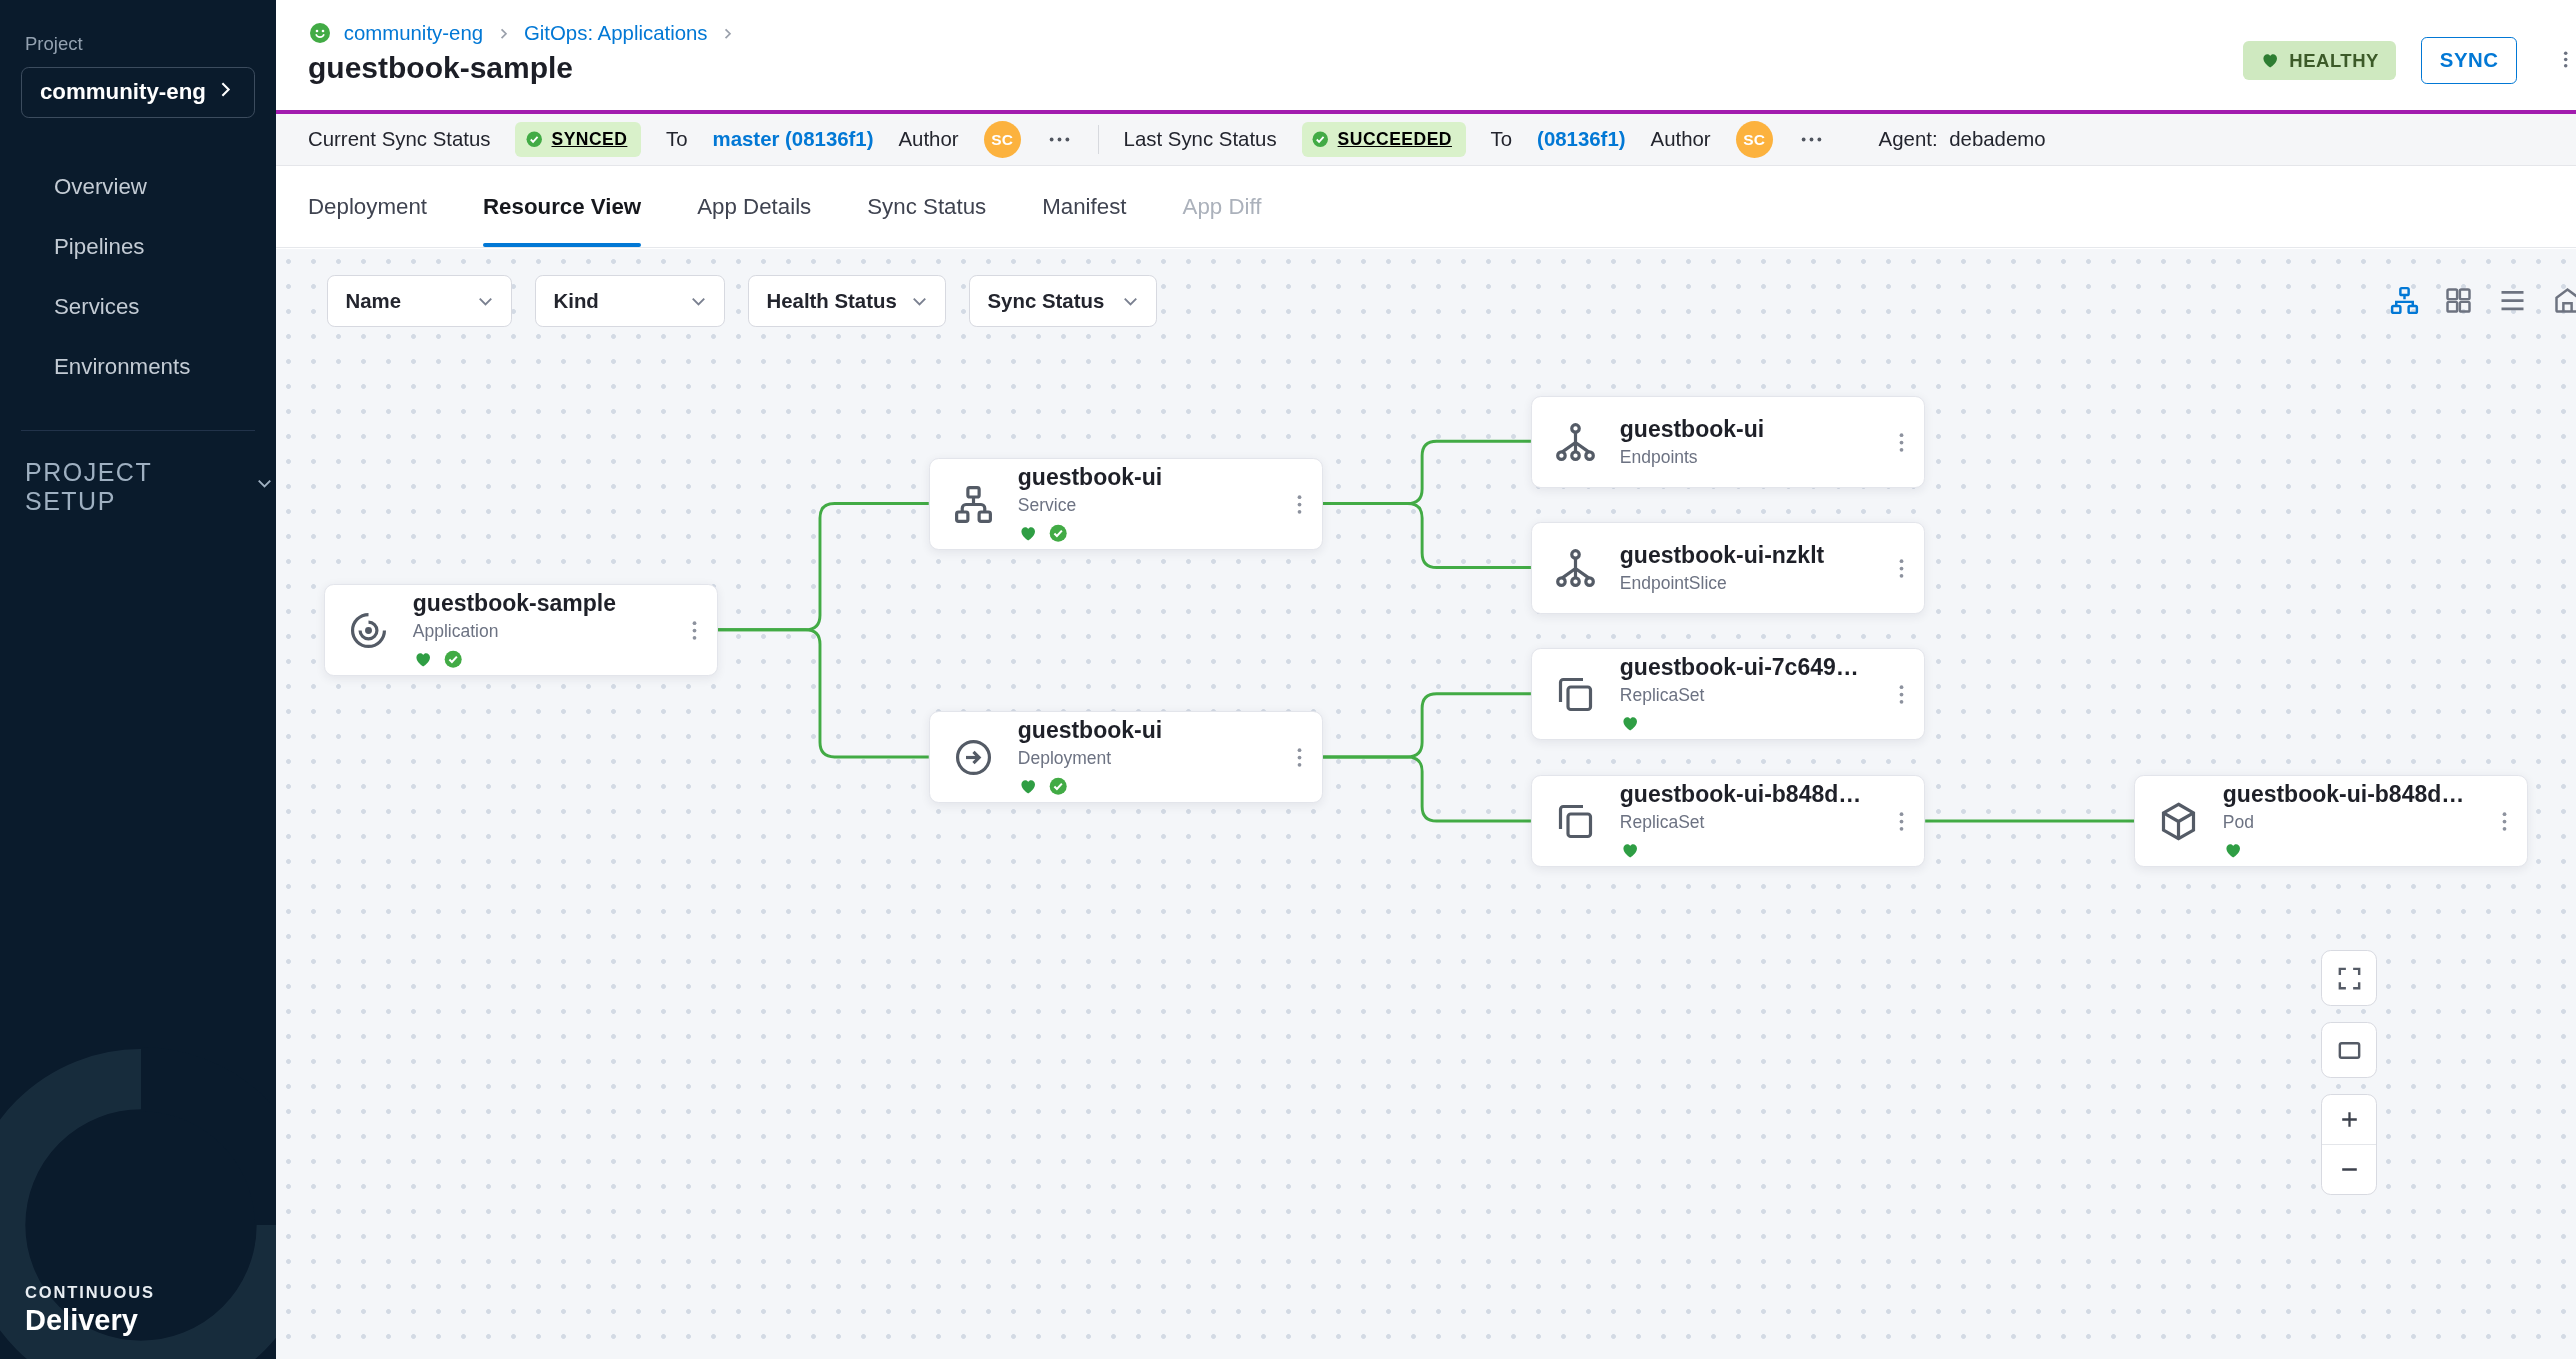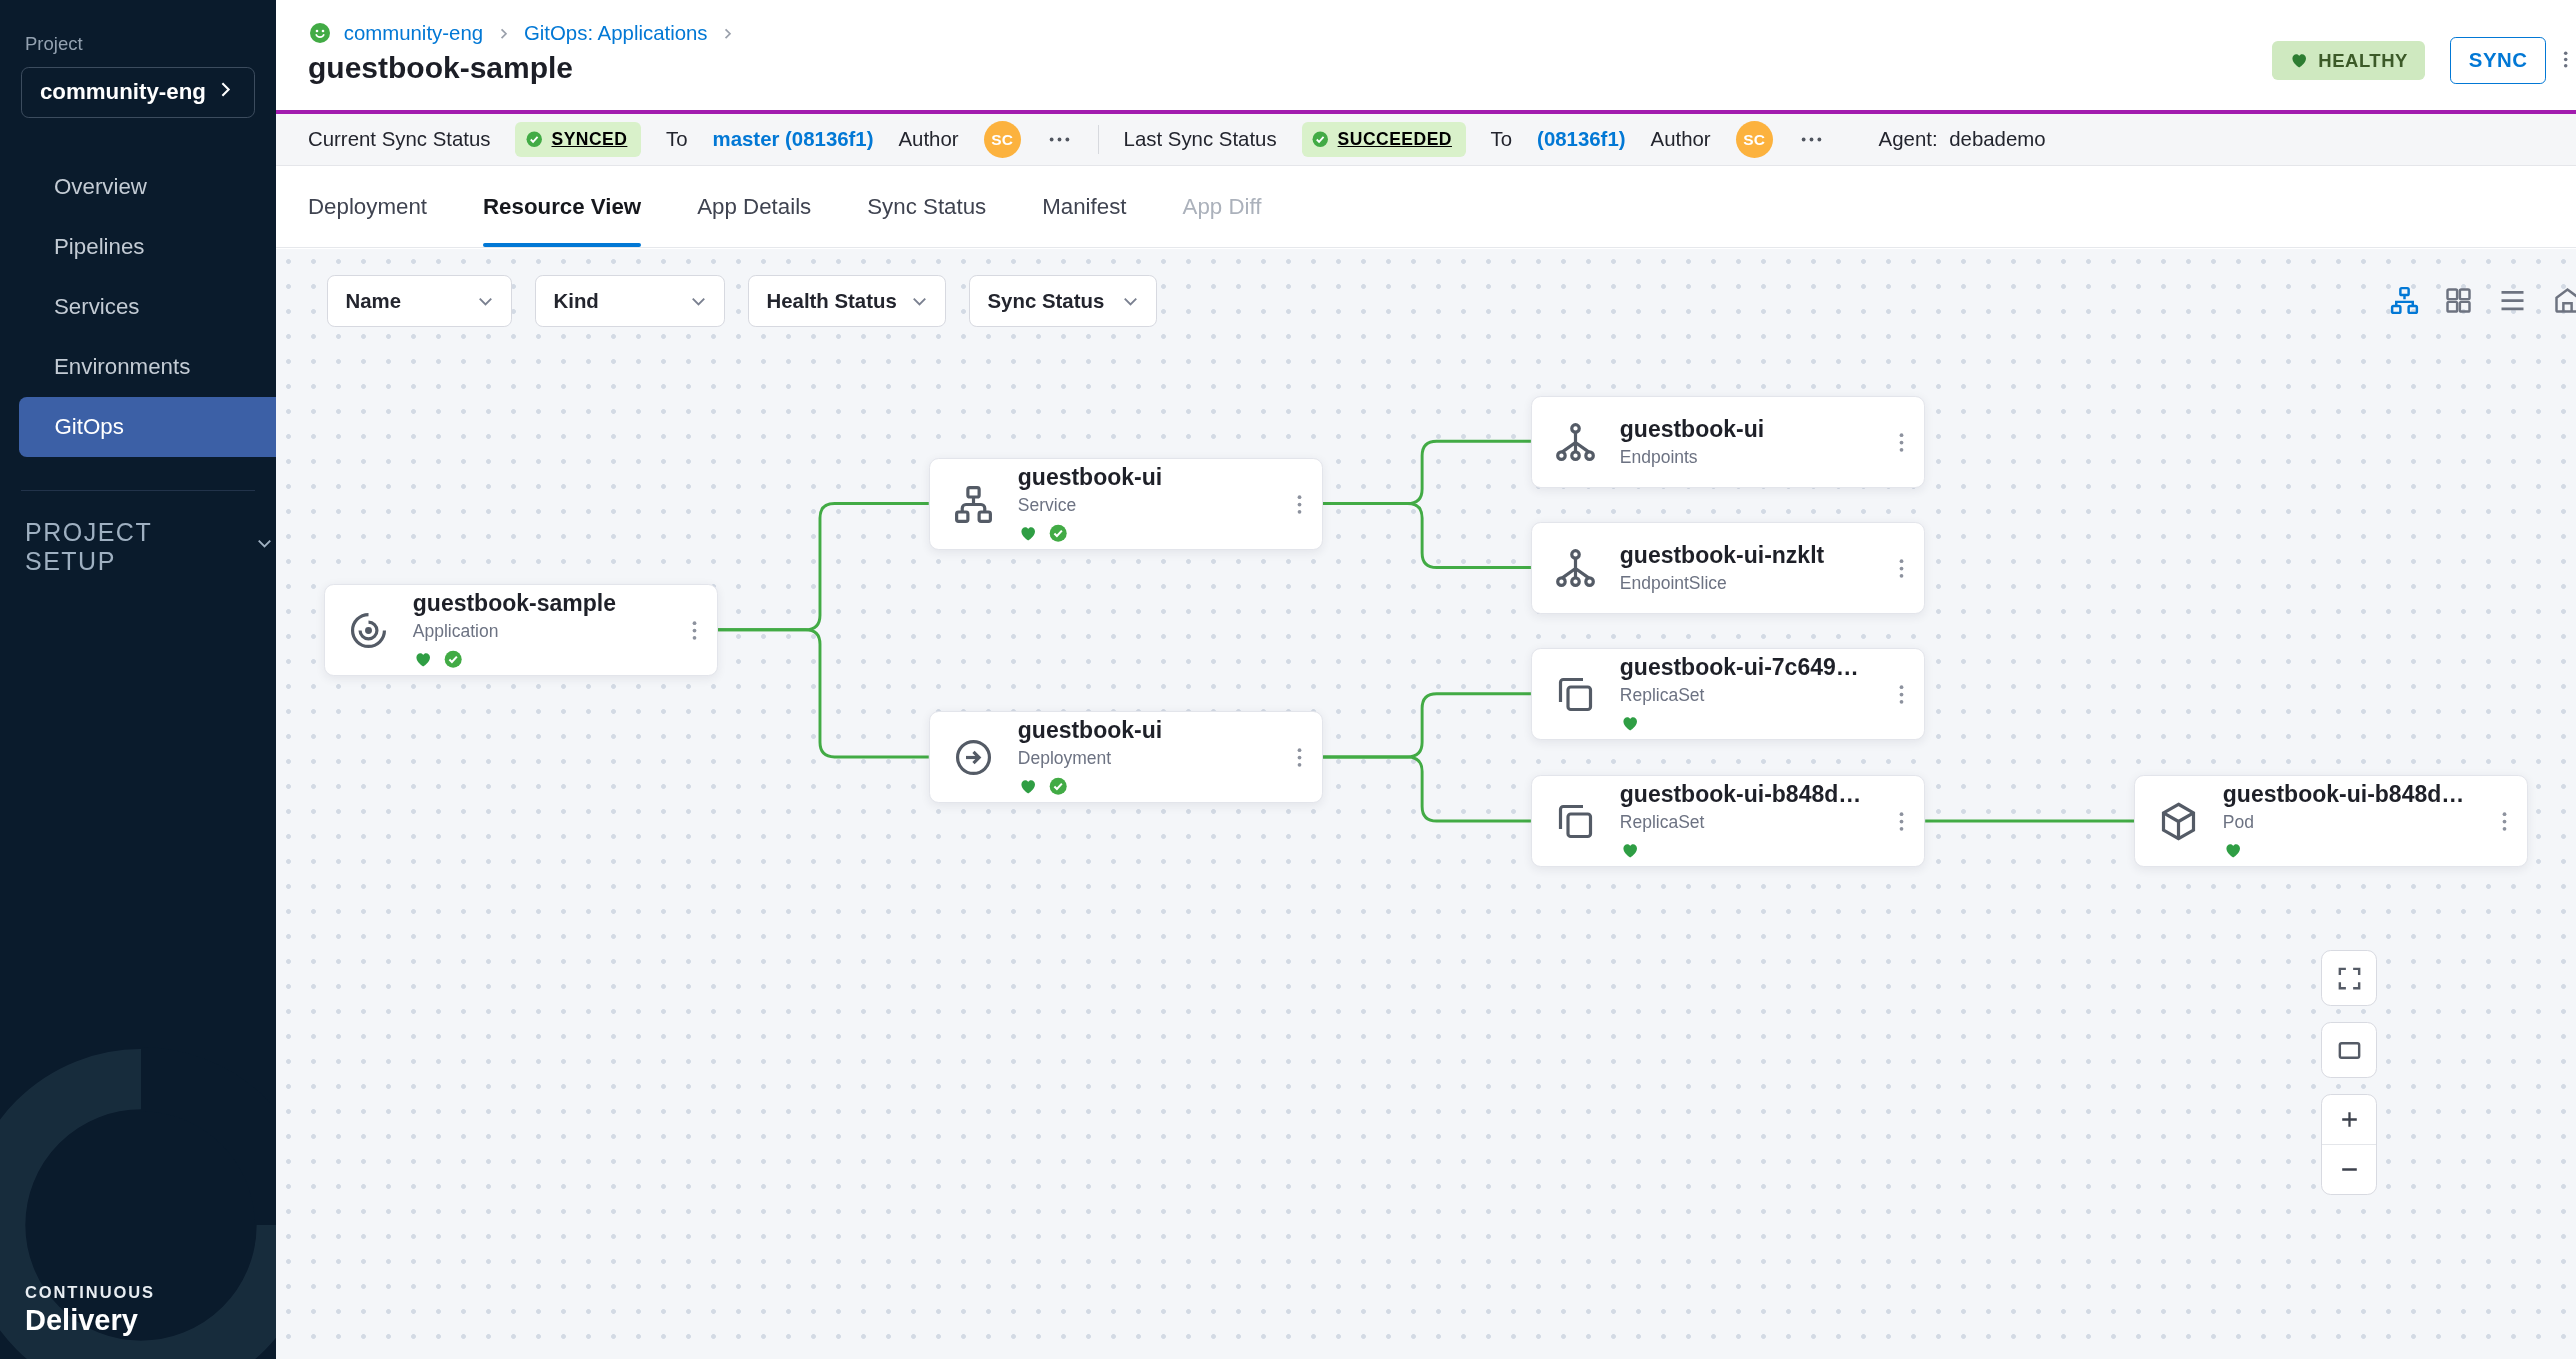--- a/index.html
+++ b/index.html
@@ -24,21 +24,21 @@
 
   
   .content { position:absolute; left:276px; top:0; right:0; bottom:0; }
 
   .page-header { height:110px; background:#fff; position:relative; }
   .breadcrumb { position:absolute; top:21.4px; left:32px; display:flex; align-items:center; gap:11.7px; font-size:20.4px; }
   .crumb-link { color:#0278d5; cursor:pointer; }
   .crumb-sep svg { width:17.5px; height:17.5px; color:#9aa0ab; display:block; }
   .gitops-badge-icon svg { width:24px; height:24px; display:block; }
   .page-title { position:absolute; top:51px; left:32px; font-size:30px; font-weight:700; color:#1c1e26; }
-  .header-right { position:absolute; top:37px; right:30px; display:flex; align-items:center; gap:25px; }
+  .header-right { position:absolute; top:37px; right:59px; display:flex; align-items:center; gap:25px; }
   .healthy-badge { background:#cfe9c0; color:#3c5a28; font-size:18.5px; font-weight:700; letter-spacing:0.5px; padding:8.7px 17.5px; border-radius:5.8px; display:flex; align-items:center; gap:8.7px; }
   .healthy-badge svg { width:20.4px; height:20.4px; color:#2e7d32; }
   .sync-btn { min-width:93px; height:47px; border:1.9px solid #0278d5; color:#0278d5; border-radius:5.8px; background:#fff; font-weight:700; font-size:20.4px; letter-spacing:0.5px; display:flex; align-items:center; justify-content:center; padding:0 17.5px; cursor:pointer; font-family:inherit; }
   .header-kebab { position:absolute; top:45px; right:0px; width:21.4px; color:#6b7180; cursor:pointer; }
   .header-kebab svg { width:21.4px; height:29px; }
 
   .status-bar { height:56px; background:#f5f6f8; border-top:4px solid #a21caf; border-bottom:1px solid #e5e6ea; display:flex; align-items:center; padding-left:32px; gap:25px; font-size:20.4px; color:#23252e; }
   .badge-green { background:#d9f1ca; color:#000000; font-weight:700; font-size:17.5px; letter-spacing:0.5px; padding:6.8px 13.6px 6.8px 9.7px; border-radius:5.8px; display:flex; align-items:center; gap:7.8px;text-decoration:underline; }
   .badge-green svg { width:18.5px; height:18.5px; }
   .link-bold { color:#0278d5; font-weight:700; cursor:pointer; }
@@ -122,23 +122,20 @@
       </div>
     <div class="nav-item">
         <span>Pipelines</span>
       </div>
     <div class="nav-item">
         <span>Services</span>
       </div>
     <div class="nav-item">
         <span>Environments</span>
       </div>
-    <div class="nav-item active">
-        <span>GitOps</span>
-      </div>
   </div>
   <div class="sidebar-divider"></div>
   <div class="setup-row">
     <span>PROJECT SETUP</span>
     <span>
       <svg viewBox="0 0 24 24" fill="none" stroke="#9fb0c1" stroke-width="2">
           <path d="M6 9l6 6 6-6"></path>
         </svg>
     </span>
   </div>

